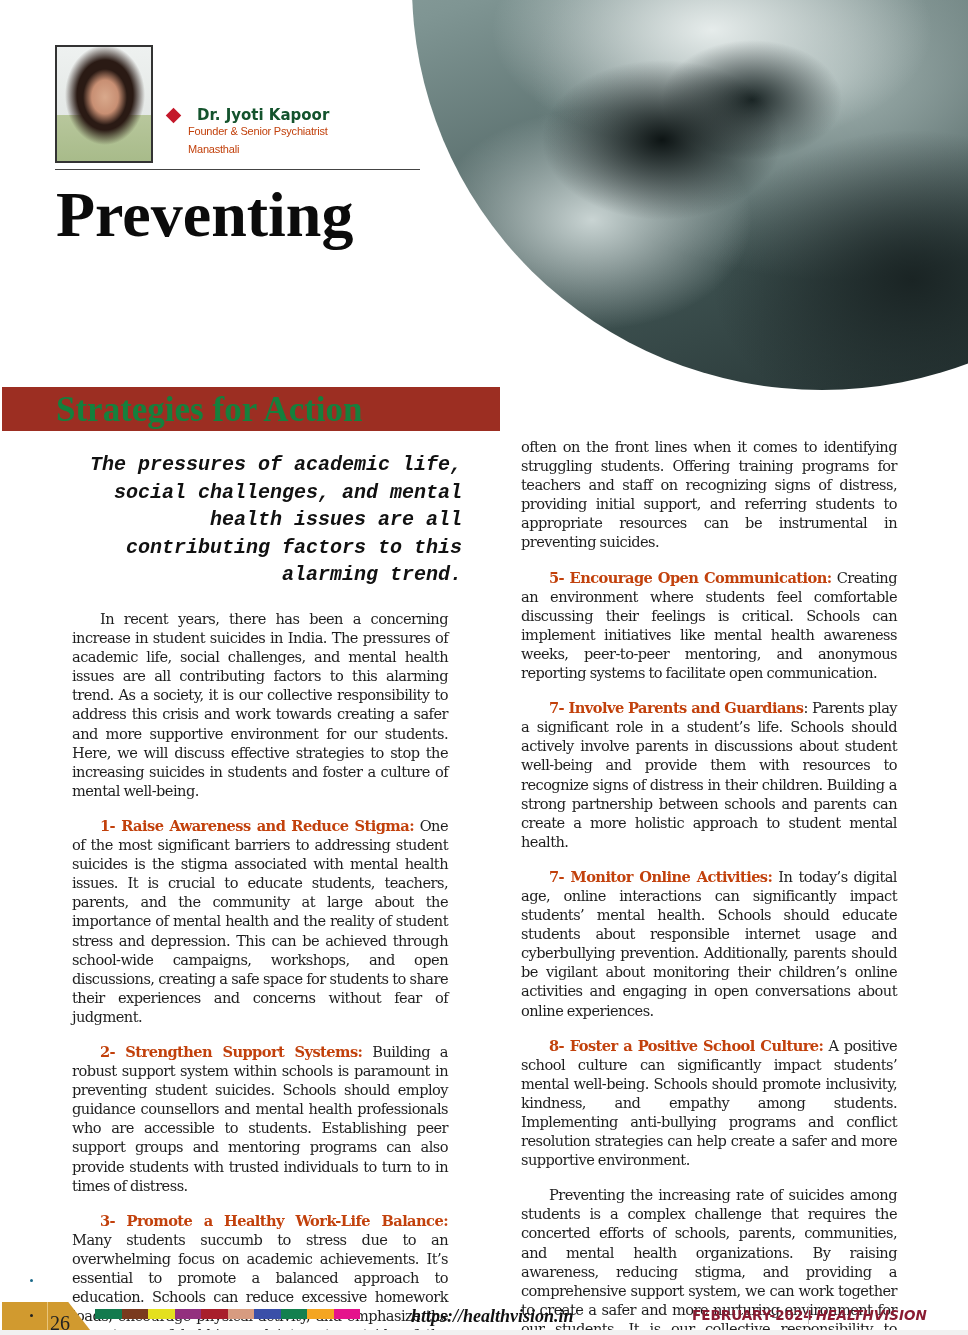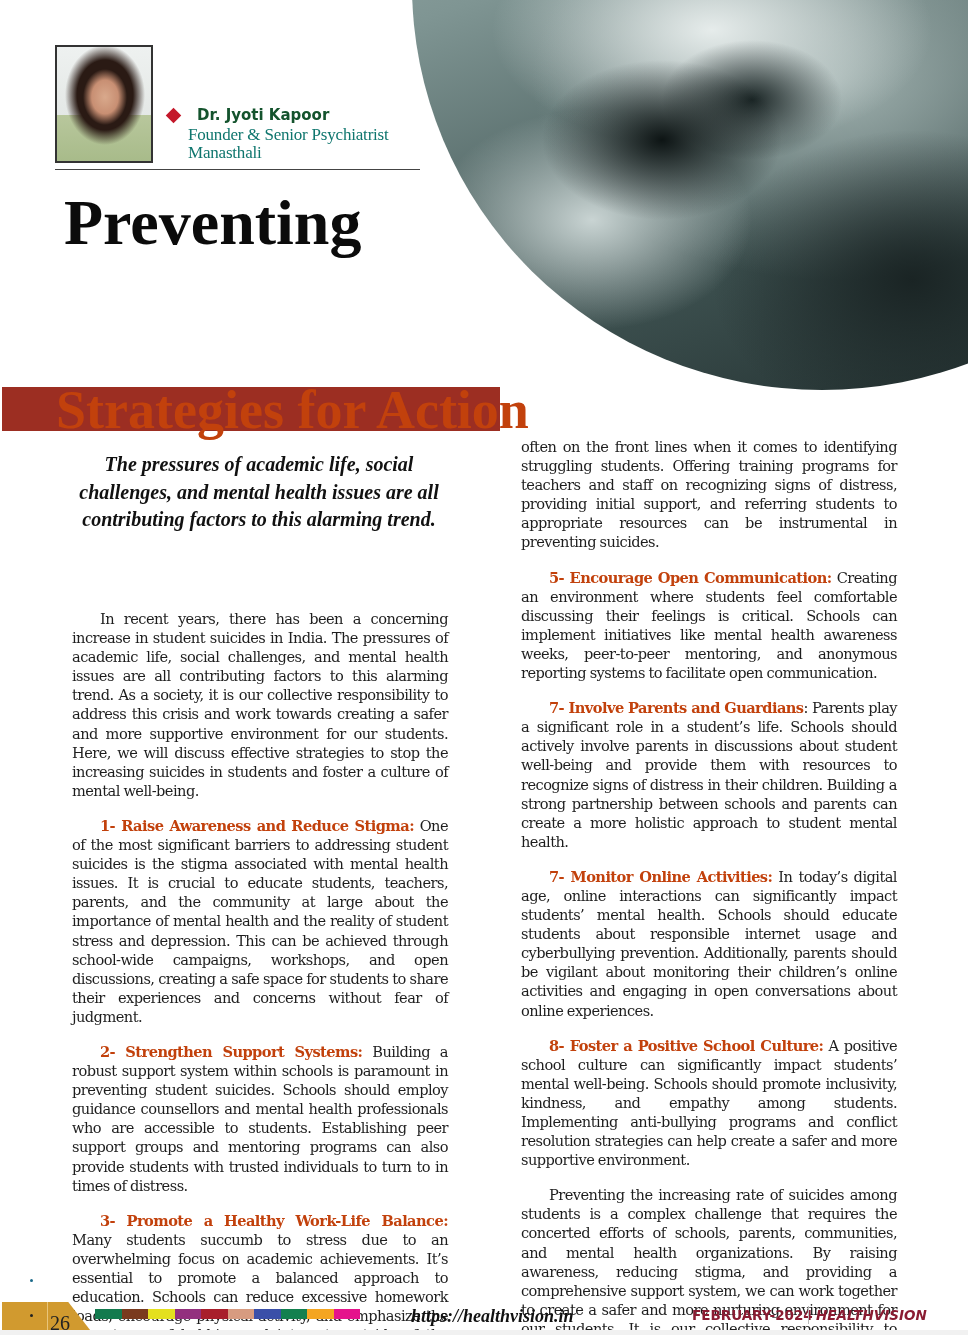--- a/index.html
+++ b/index.html
@@ -37,47 +37,47 @@
   .author-diamond {
     position: absolute; left: 168px; top: 110px; width: 11px; height: 11px;
     background: #c4182b; transform: rotate(45deg);
   }
   .author-name {
     position: absolute; left: 197px; top: 106px;
     font-family: "DejaVu Sans", sans-serif; font-weight: bold; font-size: 15px;
     color: #14532d;
   }
   .author-role, .author-org {
-    position: absolute; left: 188px; font-family: Liberation Serif, serif;
-    font-size: 17px; color: #0f766e; letter-spacing: -0.2px;
+    position: absolute; left: 188px; font-family: Liberation Sans, sans-serif;
+    font-size: 11px; color: #c2410c; letter-spacing: -0.2px;
   }
   .author-role { top: 125px; }
   .author-org  { top: 143px; }
   .author-rule {
     position: absolute; left: 55px; top: 169px; width: 365px; height: 1px; background: #444;
   }
   
   .title {
     position: absolute; left: 56px; top: 180px; width: 420px;
     font-family: "Liberation Serif", serif; font-weight: bold;
-    font-size: 64px; line-height: 70px; color: #0b0b0b; margin: 8px;
+    font-size: 64px; line-height: 70px; color: #0b0b0b; margin: 0;
   }
   .banner {
     position: absolute; left: 2px; top: 387px; width: 498px; height: 44px;
     background: #9c2e22;
   }
   .banner-text {
     position: absolute; left: 56px; top: 385px;
-    font-family: "Liberation Serif", serif; font-weight: bold; font-size: 54px;
-    color: #c2410c; white-space: nowrap; line-height: 50px;
+    font-family: "Liberation Serif", serif; font-weight: bold; font-size: 35px;
+    color: #15803d; white-space: nowrap; line-height: 50px;
   }
   
   .pullquote {
-    position: absolute; left: 56px; top: 451px; width: 406px; text-align: center;
-    font-family: Liberation Serif, serif; font-style: italic; font-weight: bold;
+    position: absolute; left: 56px; top: 451px; width: 406px; text-align: right;
+    font-family: Liberation Mono, monospace; font-style: italic; font-weight: bold;
     font-size: 20px; line-height: 27.5px; color: #111; margin: 0;
   }
   
   .col {
     position: absolute; font-family: "DejaVu Serif", serif; font-size: 14.6px;
     line-height: 19.1px; color: #1e1e1e; text-align: justify;
     letter-spacing: -0.55px; word-spacing: -0.5px;
   }
   .col p { margin: 16px; text-indent: 28px; }
   .col p.noindent { text-indent: 0; }

